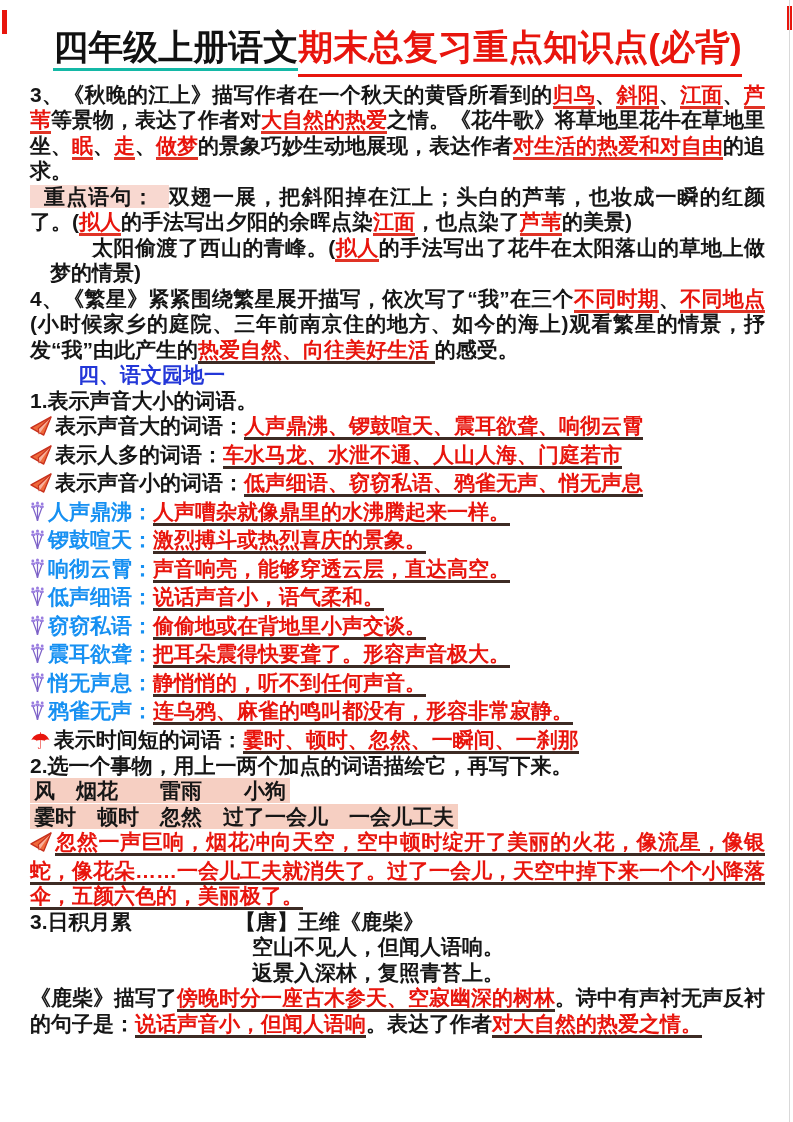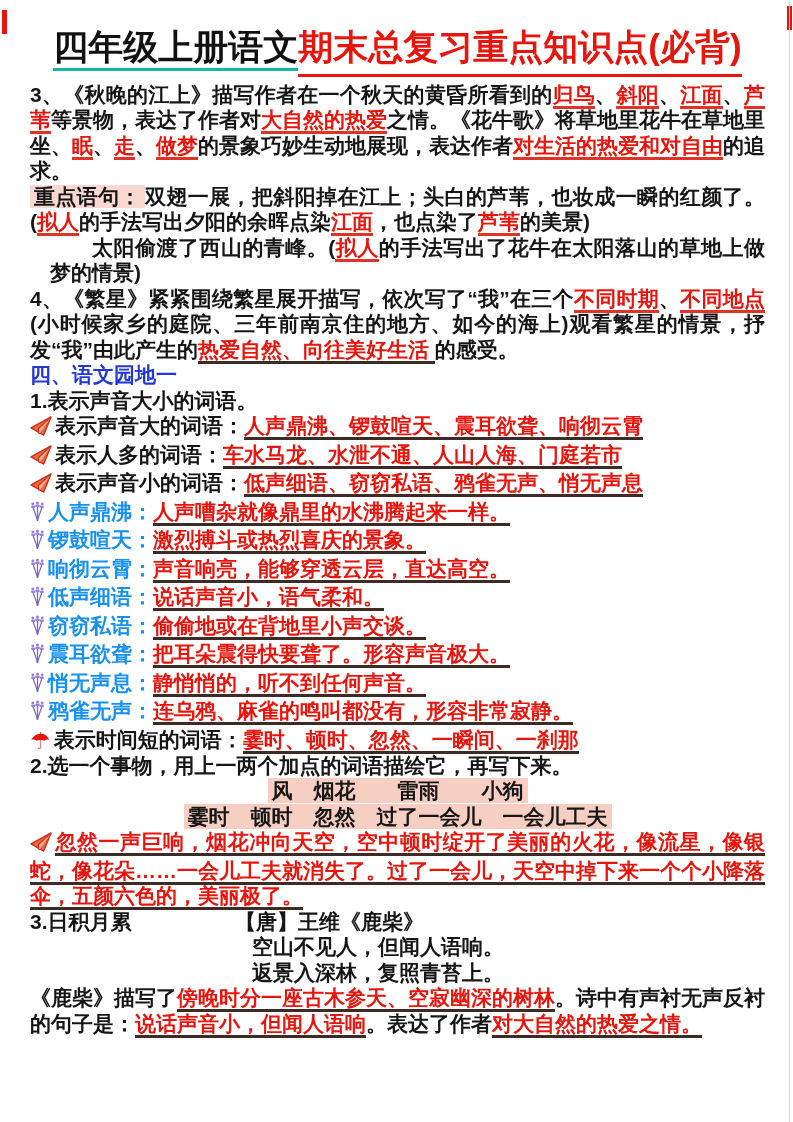--- a/index.html
+++ b/index.html
@@ -25,27 +25,27 @@
   .page-edge-line{position:absolute;top:0;right:3px;width:1px;height:100%;background:#d9d9d9;}
   .corner-mark{position:absolute;width:5px;height:24px;background:var(--red);}
   .corner-mark.left{left:2px;top:10px;}
   .corner-mark.right{right:1px;top:6px;}
   .content{padding:24px 28px 0 30px;}
   .title{text-align:center;font-size:35px;line-height:1.3;margin-bottom:12px;white-space:nowrap;}
   .title .tb{color:#111;border-bottom:3px solid #14b8a6;padding-bottom:2px;}
   .title .tr{color:var(--red);border-bottom:3px solid var(--red);padding-bottom:8px;}
   .para{font-size:21px;line-height:25.5px;text-align:justify;}
   .para.indent{text-indent:2em;margin-left:20px;}
-  .para.center{text-align:center;}
+  .para.center{}
   .t-k{color:var(--ink);}
   .t-ru{color:var(--red);border-bottom:3px solid var(--u-dark);}
   .t-rr{color:var(--red);border-bottom:3px solid var(--u-red);}
   .t-b{color:var(--blue-term);}
-  .t-bh{color:var(--blue-header);}
-  .t-hl{color:var(--ink);background:var(--hl-pink);padding:0 4px;}
+  .t-bh{color:var(--blue-header);margin-left:48px;}
+  .t-hl{color:var(--ink);background:var(--hl-pink);padding:0 14px;}
   .t-ch{color:var(--ink);background:var(--hl-salmon);padding:1px 4px;}
   .icon{display:inline-block;vertical-align:-3px;margin-right:3px;}
   .icon-umbrella{color:var(--red);font-size:23px;line-height:1;vertical-align:-2px;margin-right:3px;display:inline-block;}
   .poem-head{display:flex;font-size:21px;line-height:25.5px;}
   .poem-head .ph-left{width:205px;flex:none;}
   .poem-line{font-size:21px;line-height:25.5px;padding-left:222px;}
 </style>
 </head>
 <body>
 

